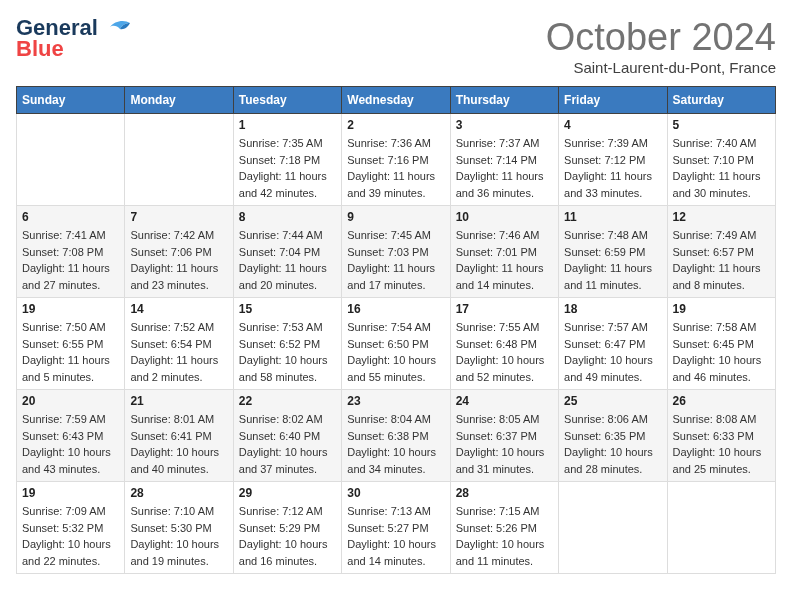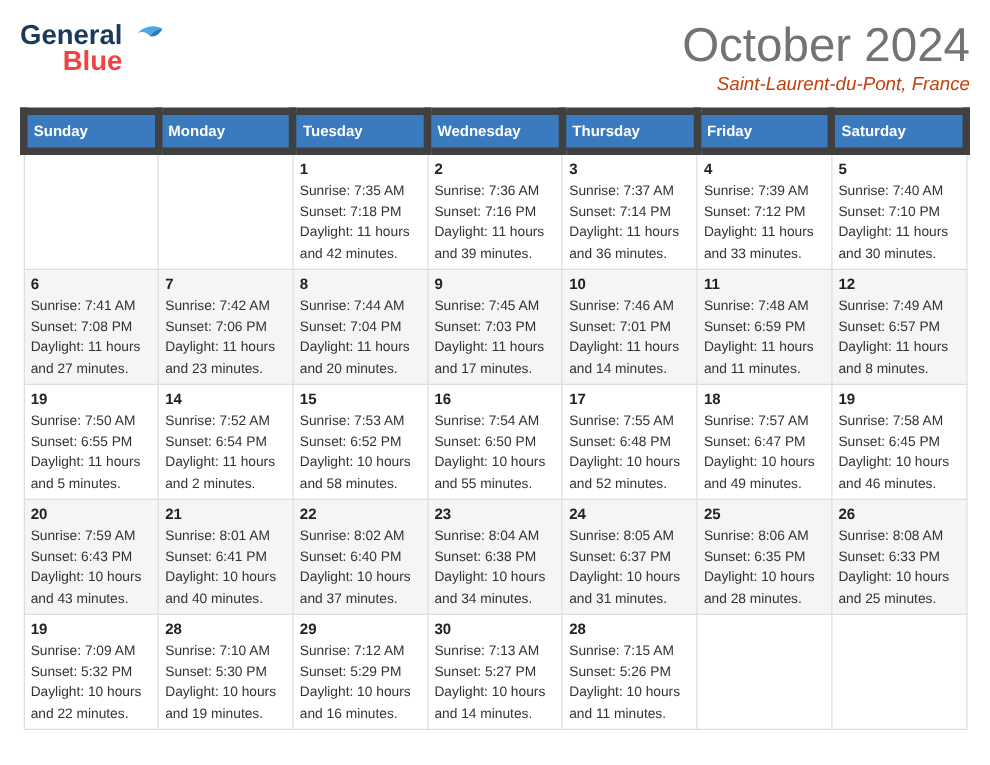--- a/index.html
+++ b/index.html
@@ -12,38 +12,38 @@
     }
     .header {
       display: flex;
       justify-content: space-between;
       align-items: flex-start;
       margin-bottom: 10px;
     }
     .logo {
       display: flex;
       flex-direction: column;
-      align-items: center;
+      align-items: flex-start;
     }
     .title-block {
       text-align: right;
     }
     .calendar {
       width: 100%;
       border-collapse: collapse;
       font-size: 11px;
     }
     .calendar th {
       background: #3a7abf;
       color: #fff;
       padding: 6px 5px;
       text-align: left;
       font-size: 12px;
       font-weight: bold;
-      border: 6px solid #404040;
+      border: 1px solid #404040;
     }
     .calendar td {
       border: 1px solid #ddd;
       vertical-align: top;
       padding: 4px 5px;
       width: 108px;
       min-height: 80px;
       color: #333;
       background: #fff;
     }
@@ -74,21 +74,21 @@
       <span style="font-size:22px; font-weight:bold; color:#1a3a5c; line-height:1.1;">General</span>
       <svg width="30" height="22" viewBox="0 0 30 22" style="margin-left:2px;">
         <path d="M8 10 C12 4, 22 2, 28 6 C24 6, 20 8, 18 12 C15 8, 10 8, 8 10Z" fill="#4da6e8"></path>
         <path d="M18 12 C20 8, 24 6, 28 6 C26 10, 22 13, 18 12Z" fill="#2a7abf"></path>
       </svg>
     </div>
     <span style="font-size:22px; font-weight:bold; color:#ef4444; margin-top:-4px;">Blue</span>
   </div>
   <div class="title-block">
     <div style="font-size:38px; font-weight:normal; color:#737373;">October 2024</div>
-    <div style="font-size:15px; color:#c2410c;font-style:italic;">Saint-Laurent-du-Pont, France</div>
+    <div style="font-size:15px; color:#404040;">Saint-Laurent-du-Pont, France</div>
   </div>
 </div>
 
 <table class="calendar">
   <thead>
     <tr>
     <th>Sunday</th>
         <th>Monday</th>
         <th>Tuesday</th>
         <th>Wednesday</th>

